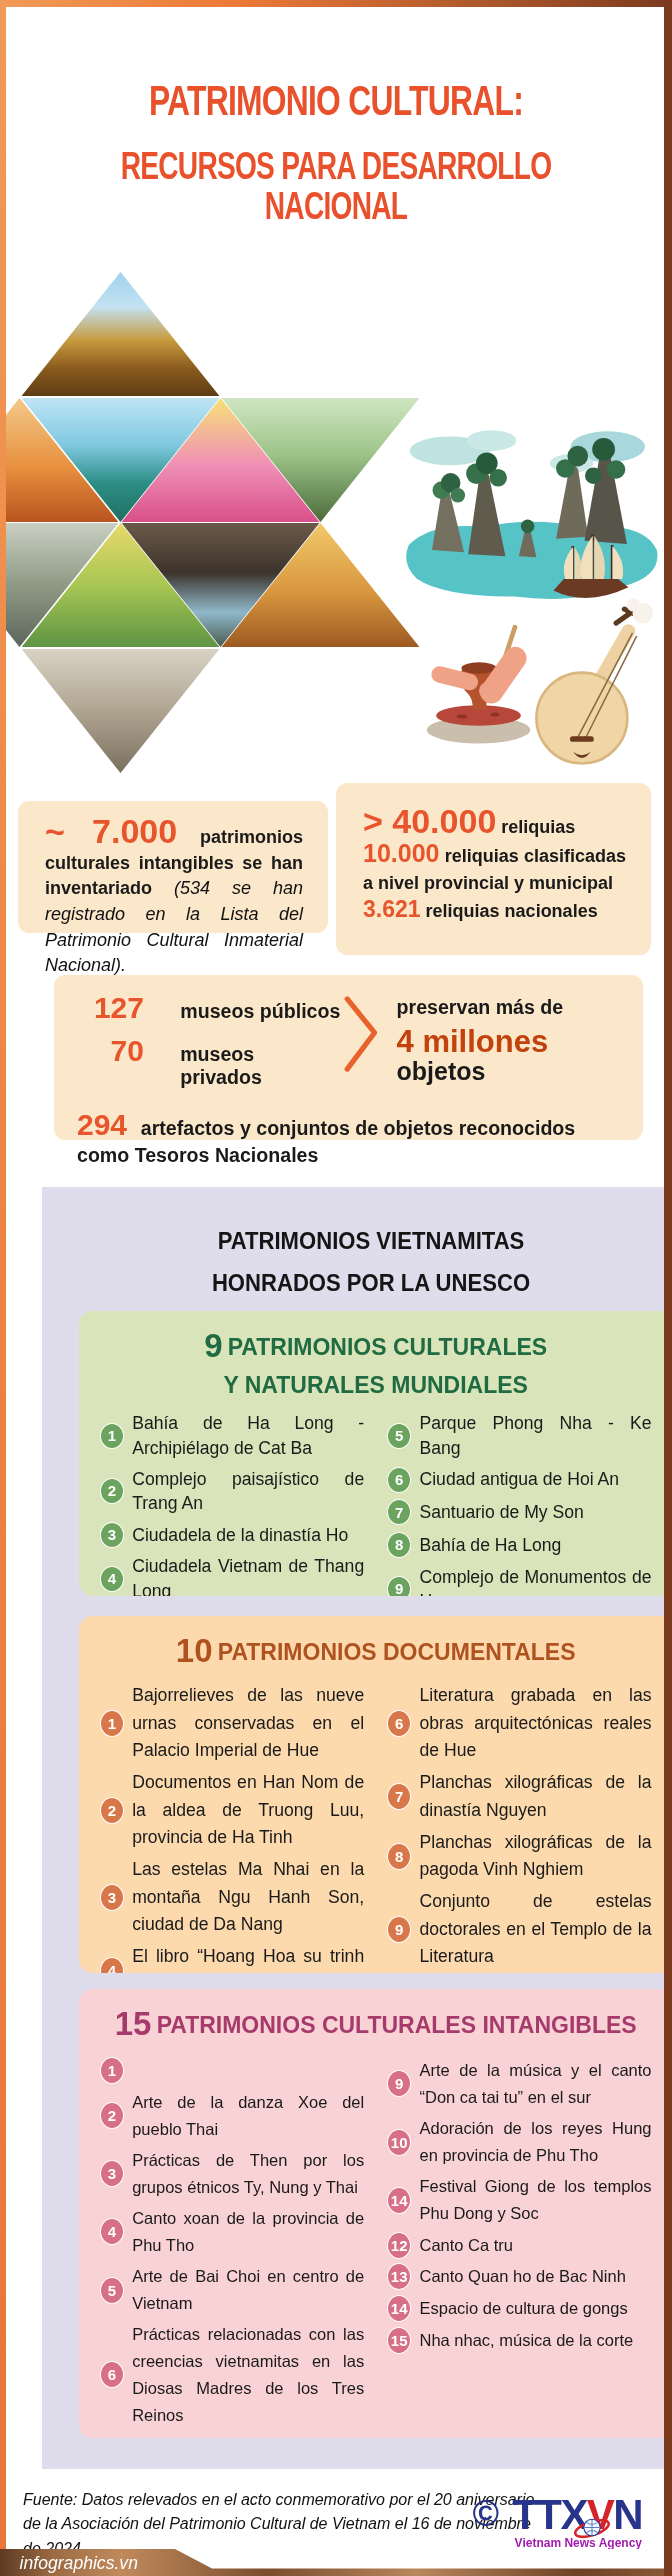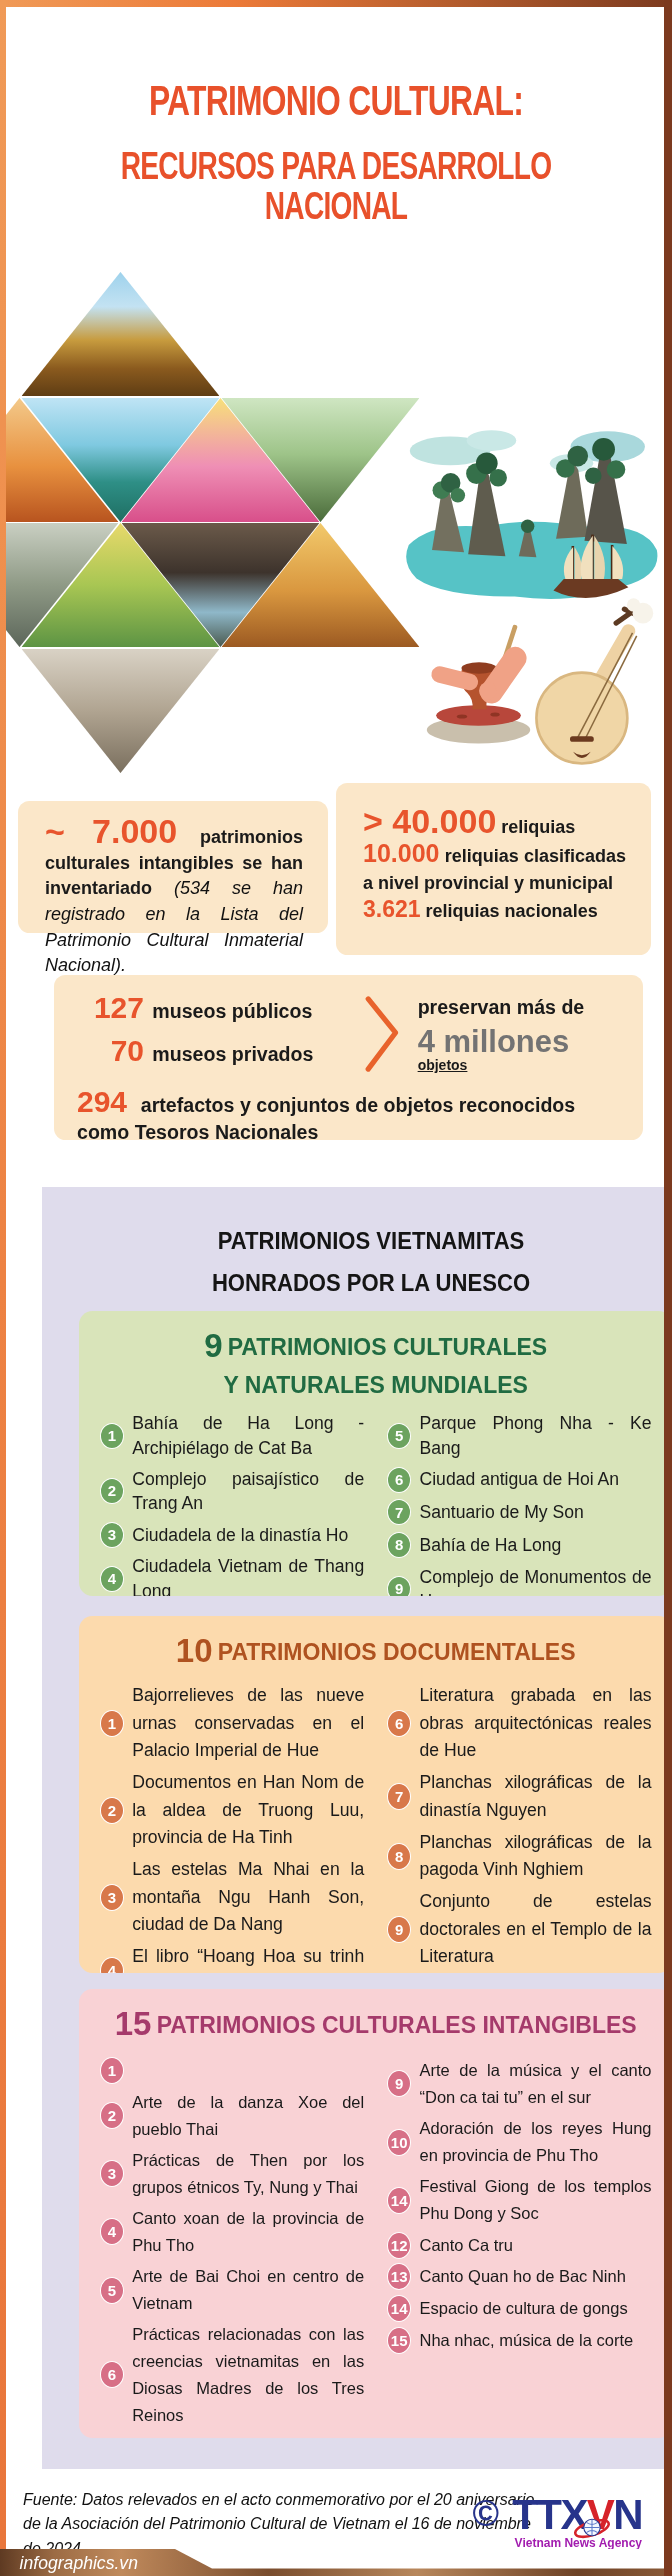--- a/index.html
+++ b/index.html
@@ -44,28 +44,28 @@
   .num-xl  { color:#E8542C; font-weight:bold; font-size:34px; line-height:1.0; }
   .num-lg  { color:#E8542C; font-weight:bold; font-size:25px; line-height:1.0; }
   .num-md  { color:#E8542C; font-weight:bold; font-size:23px; line-height:1.0; }
   .stat-italic { font-style:italic; font-weight:normal; color:#111; }
   .relic-line { font-size:18px; font-weight:bold; line-height:1.52; text-align:justify; }
 
   
   .museums { position:absolute; left:54px; top:975px; width:589px; height:165px; background:#FBE7C9; border-radius:11.4px; padding:17.6px 23px 0 23px; }
   .mus-top { display:flex; align-items:flex-start; }
   .mus-left { width:287px; }
-  .mus-row { display:flex; align-items:baseline; margin-bottom:13.4px; }
+  .mus-row { display:flex; align-items:baseline; margin-bottom:13.4px;gap:28px; }
   .mnum { display:inline-block; width:67px; text-align:right; margin-right:8.3px; color:#E8542C; font-weight:bold; font-size:30px; line-height:1; }
   .mlabel { font-size:19.6px; font-weight:bold; }
   .mus-chev { width:41px; height:78px; margin-top:2.1px; flex:0 0 auto; }
   .mus-right { margin-left:14.5px; padding-top:3.1px; }
   .preserve-intro { font-size:19.6px; font-weight:bold; display:block; margin-bottom:7.2px; }
-  .preserve-val { color:#737373; font-weight:bold; font-size:31px; line-height:1; }
-  .preserve-lbl { font-size:14px; font-weight:bold;text-decoration:underline; }
+  .preserve-val { color:#c2410c; font-weight:bold; font-size:31px; line-height:1; }
+  .preserve-lbl { font-size:25px; font-weight:bold; }
   .mus-bottom { margin-top:7.2px; font-size:19.6px; font-weight:bold; line-height:1.38; text-align:left; }
 
   
   .unesco { position:absolute; left:6.2px; top:1187px; width:658px; height:1282px; background:#DFDCEC;margin-left:36px; }
   .unesco-h2 { padding-top:33px; text-align:center; font-size:24px; font-weight:bold; color:#151515; line-height:1.75; letter-spacing:0; transform:scaleX(.92); transform-origin:center; }
 
   .ubox { position:absolute; left:37px; width:593px; border-radius:13.4px; overflow:hidden; padding:13.4px 20.7px 0 20.7px; }
   .box-green { top:124px;  height:285px; background:#D9E4BA; }
   .box-doc   { top:429px;  height:357px; background:#FCDAAD; }
   .box-pink  { top:802px; height:449px; background:#F9D2D5; }

